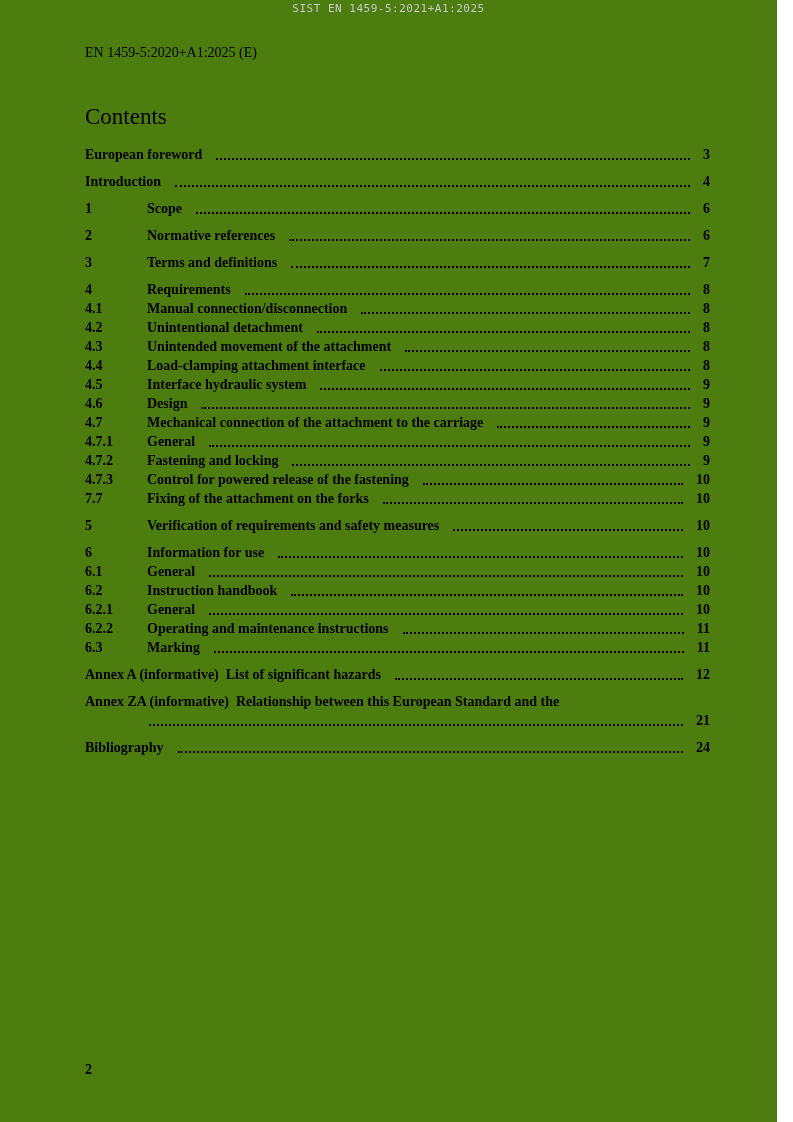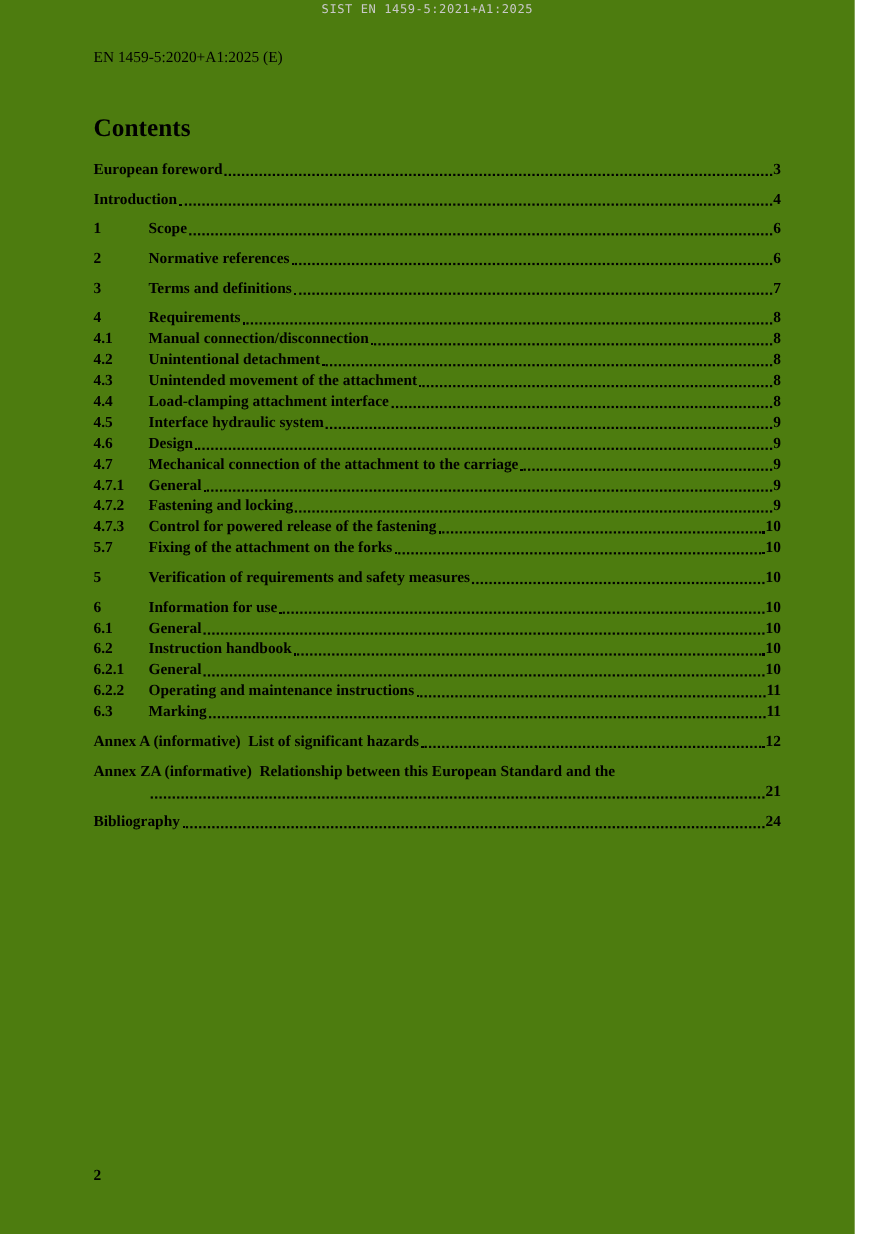--- a/index.html
+++ b/index.html
@@ -35,31 +35,32 @@
     font-weight: normal;
   }
   .content {
     position: absolute;
     top: 103px;
     left: 85px;
     width: 625px;
   }
   .contents-title {
     font-size: 23px;
-    font-weight: bold;
+    font-weight: normal;
     margin: 0 0 16px 0;
     line-height: 27px;
   }
   .toc-row {
     display: flex;
     align-items: baseline;
     font-size: 14px;
     font-weight: bold;
     line-height: 17px;
     margin-top: 2px;
+    gap: 12px;
   }
   .toc-row.spaced { margin-top: 10px; }
   .toc-num {
     flex: 0 0 50px;
     white-space: pre;
   }
   .toc-label { white-space: pre; }
   .toc-dots {
     flex: 1 1 auto;
     min-width: 8px;
@@ -175,21 +176,21 @@
     <span class="toc-dots"></span>
     <span class="toc-page">9</span>
   </div>
         <div class="toc-row">
     <span class="toc-num">4.7.3</span>
     <span class="toc-label">Control for powered release of the fastening</span>
     <span class="toc-dots"></span>
     <span class="toc-page">10</span>
   </div>
         <div class="toc-row">
-    <span class="toc-num">5.7</span>
+    <span class="toc-num">7.7</span>
     <span class="toc-label">Fixing of the attachment on the forks</span>
     <span class="toc-dots"></span>
     <span class="toc-page">10</span>
   </div>
         <div class="toc-row spaced">
     <span class="toc-num">5</span>
     <span class="toc-label">Verification of requirements and safety measures</span>
     <span class="toc-dots"></span>
     <span class="toc-page">10</span>
   </div>

